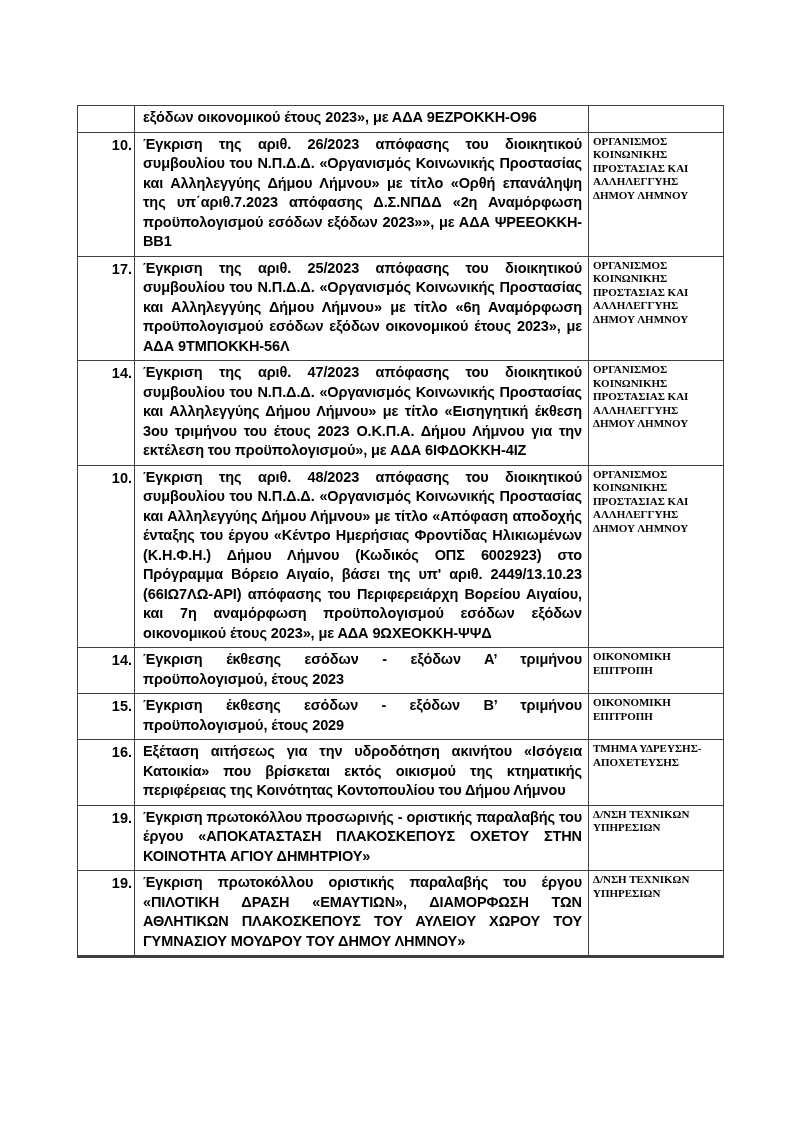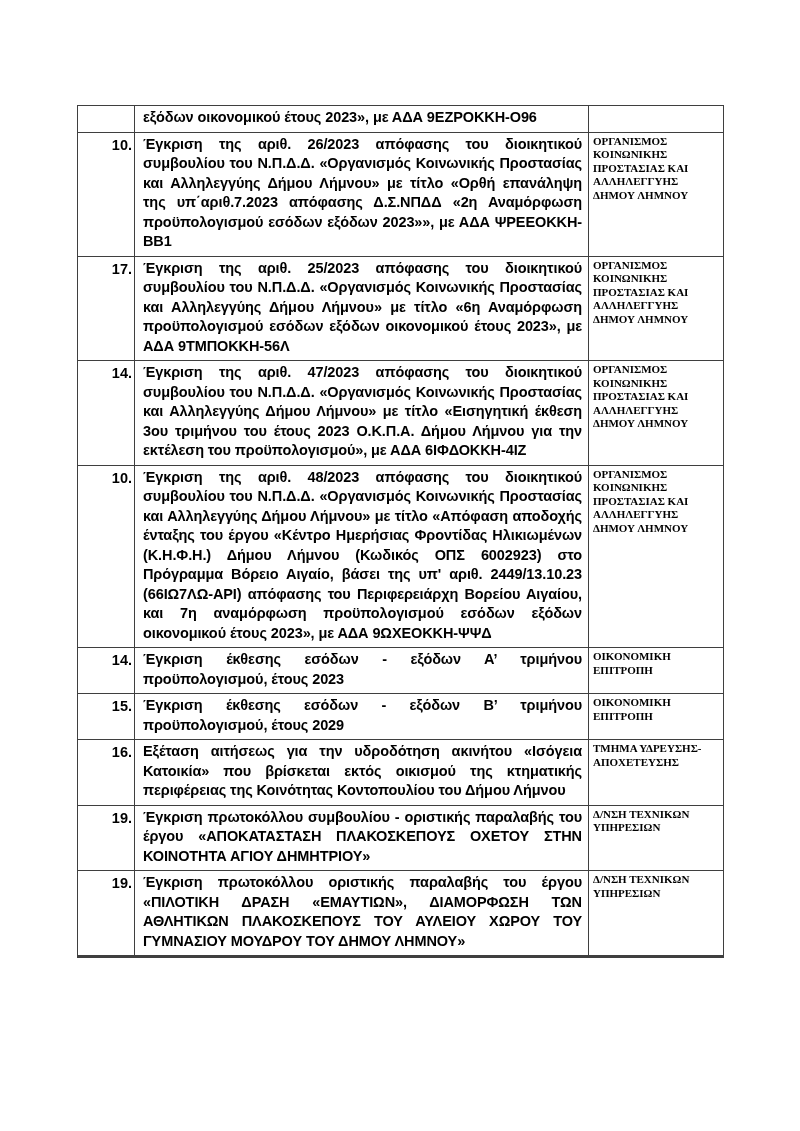--- a/index.html
+++ b/index.html
@@ -116,21 +116,21 @@
 
 
       <tr>
         <td class="num-cell">16.</td>
         <td class="subject-cell">Εξέταση αιτήσεως για την υδροδότηση ακινήτου «Ισόγεια Κατοικία» που βρίσκεται εκτός οικισμού της κτηματικής περιφέρειας της Κοινότητας Κοντοπουλίου του Δήμου Λήμνου</td>
         <td class="dept-cell">ΤΜΗΜΑ ΥΔΡΕΥΣΗΣ-ΑΠΟΧΕΤΕΥΣΗΣ</td>
       </tr>
 
       <tr>
         <td class="num-cell">19.</td>
-        <td class="subject-cell">Έγκριση πρωτοκόλλου συμβουλίου - οριστικής παραλαβής του έργου «ΑΠΟΚΑΤΑΣΤΑΣΗ ΠΛΑΚΟΣΚΕΠΟΥΣ ΟΧΕΤΟΥ ΣΤΗΝ ΚΟΙΝΟΤΗΤΑ ΑΓΙΟΥ ΔΗΜΗΤΡΙΟΥ»</td>
+        <td class="subject-cell">Έγκριση πρωτοκόλλου προσωρινής - οριστικής παραλαβής του έργου «ΑΠΟΚΑΤΑΣΤΑΣΗ ΠΛΑΚΟΣΚΕΠΟΥΣ ΟΧΕΤΟΥ ΣΤΗΝ ΚΟΙΝΟΤΗΤΑ ΑΓΙΟΥ ΔΗΜΗΤΡΙΟΥ»</td>
         <td class="dept-cell">Δ/ΝΣΗ ΤΕΧΝΙΚΩΝ ΥΠΗΡΕΣΙΩΝ</td>
       </tr>
 
       <tr>
         <td class="num-cell">19.</td>
         <td class="subject-cell">Έγκριση πρωτοκόλλου οριστικής παραλαβής του έργου «ΠΙΛΟΤΙΚΗ ΔΡΑΣΗ «ΕΜΑΥΤΙΩΝ», ΔΙΑΜΟΡΦΩΣΗ ΤΩΝ ΑΘΛΗΤΙΚΩΝ ΠΛΑΚΟΣΚΕΠΟΥΣ ΤΟΥ ΑΥΛΕΙΟΥ ΧΩΡΟΥ ΤΟΥ ΓΥΜΝΑΣΙΟΥ ΜΟΥΔΡΟΥ ΤΟΥ ΔΗΜΟΥ ΛΗΜΝΟΥ»</td>
         <td class="dept-cell">Δ/ΝΣΗ ΤΕΧΝΙΚΩΝ ΥΠΗΡΕΣΙΩΝ</td>
       </tr>
 
 

